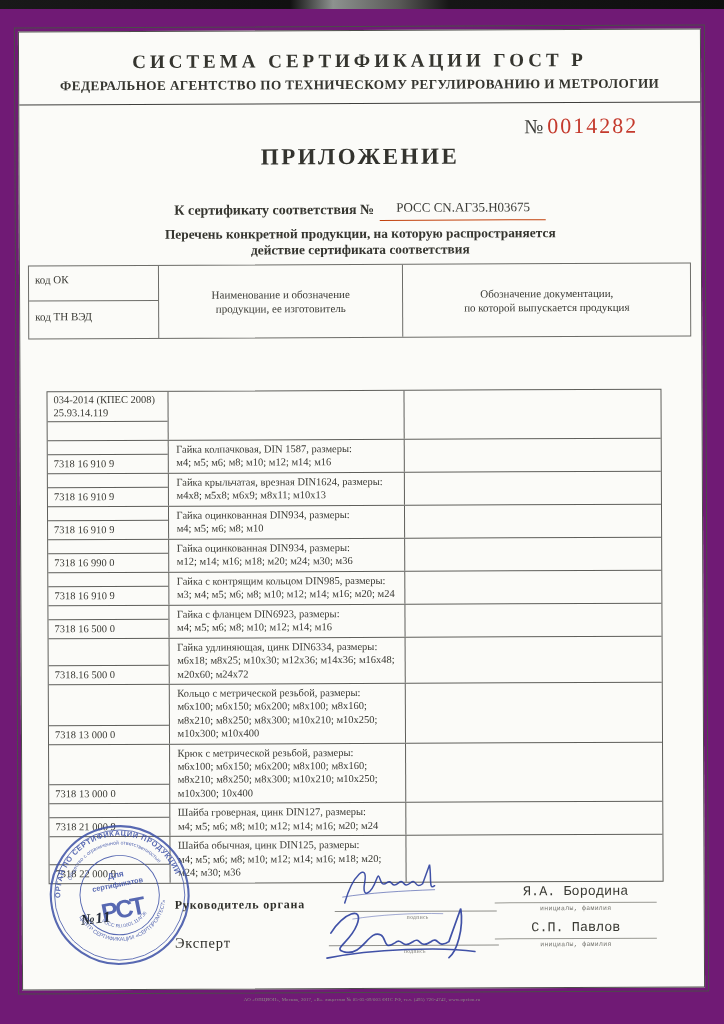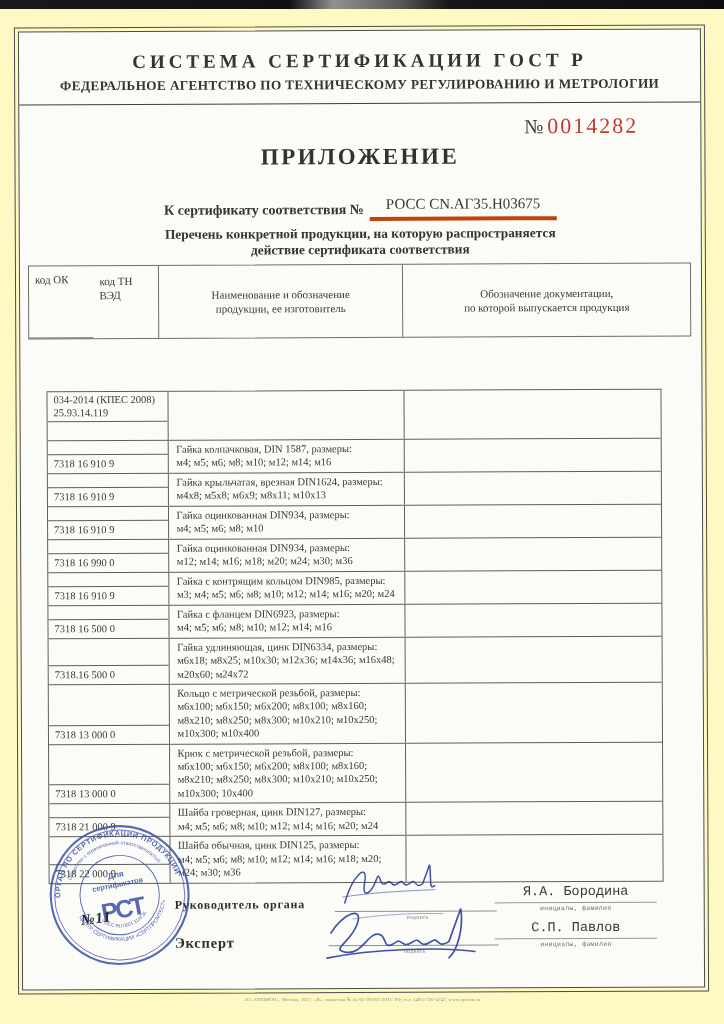--- a/index.html
+++ b/index.html
@@ -1,56 +1,56 @@
 <!DOCTYPE html>
 <html><head>
 <meta charset="utf-8">
 <style>
   html,body{margin:0;padding:0;}
   body{width:724px;height:1024px;background:#e9e9e6;font-family:"Liberation Serif","DejaVu Serif",serif;color:#2b2b28;}
-  .scan{position:relative;width:724px;height:1024px;background:#fef9c3;overflow:hidden;}
+  .scan{position:relative;width:724px;height:1024px;background:#701a75;overflow:hidden;}
   .topbar{position:absolute;left:0;top:0;width:724px;height:9px;
     background:linear-gradient(90deg,#191919 0%,#101010 40%,#8d928f 46%,#5a5a58 55%,#161616 62%,#0e0e0e 100%);}
   .frame{position:absolute;left:20px;top:30px;width:681px;height:957px;border:1.2px solid #4c4c4a;
     outline:1px solid #4c4c4a;outline-offset:3px;background:#fbfbf8;transform:rotate(-0.25deg);}
   
   .title-block{padding:18px 6px 9px 6px;border-bottom:1.6px solid #3f3f3d;text-align:center;}
   .title1{font-size:19px;font-weight:bold;letter-spacing:4px;line-height:24px;color:#35352f;}
   .title2{font-size:13.2px;font-weight:bold;letter-spacing:0.4px;line-height:19px;margin-top:2px;color:#35352f;}
   .serial{margin-top:10px;text-align:right;padding-right:62px;white-space:nowrap;}
   .serial .no{font-size:20px;color:#3c3c38;}
   .serial .digits{font-family:Liberation Serif, serif;font-size:22px;color:#c43a2d;letter-spacing:2px;}
   .doc-title{margin-top:4px;text-align:center;font-size:23px;font-weight:bold;letter-spacing:2.5px;color:#33332e;}
   .cert-line{margin-top:8px;display:flex;justify-content:center;align-items:flex-end;gap:6px;}
   .cert-label{font-size:14px;font-weight:bold;color:#35352f;margin-top:24px;}
-  .cert-num{font-size:15px;color:#3a3a35;border-bottom:4px solid #c2410c;padding:0 16px 4px 16px;transform:translateY(3px);}
+  .cert-num{font-size:13px;color:#3a3a35;border-bottom:1px solid #c2410c;padding:0 16px 4px 16px;transform:translateY(3px);}
   .subtitle{margin-top:8px;text-align:center;font-size:13.4px;font-weight:bold;line-height:16px;color:#35352f;white-space:pre-line;}
   
   .htable{margin:6px 10px 0 8px;border:1.2px solid #6d6d69;display:grid;grid-template-columns:19.5% 37% auto;}
   .hcell{border-left:1px solid #6d6d69;font-size:11px;line-height:14px;color:#3a3a34;}
-  .hcell:first-child{border-left:none;display:flex;flex-direction:row;}
+  .hcell:first-child{border-left:none;display:flex;flex-direction:column;}
   .hc-top{flex:1;padding:6px 6px 2px 6px;border-bottom:1px solid #6d6d69;}
   .hc-bot{flex:1;padding:8px 6px 4px 6px;}
   .hc-center{display:flex;align-items:center;justify-content:center;text-align:center;padding:6px 10px;white-space:pre-line;min-height:60px;}
   
   .dtable{margin:52px 40px 0 26px;border:1.2px solid #5f5f5b;}
   .drow{display:grid;grid-template-columns:19.5% 38.5% auto;border-top:1px solid #5f5f5b;}
   .drow:first-child{border-top:none;}
   .dcell{border-left:1px solid #5f5f5b;font-size:10.5px;line-height:13.4px;color:#3a3a34;}
   .dcell:first-child{border-left:none;display:flex;flex-direction:column;justify-content:center;}
   .okc{flex:1 1 auto;min-height:11px;border-bottom:1px solid #5f5f5b;padding:1px 5px 1px 6px;white-space:pre-line;}
   .tnc{flex:0 0 auto;min-height:14px;padding:2px 5px 2px 6px;}
   .mid{padding:2px 8px 3px 8px;}
   .right{min-width:10px;}
   
   .stamp{position:absolute;left:24px;top:790px;opacity:0.85;}
   .hand-note{position:absolute;left:58px;top:878px;font-size:15px;font-weight:bold;font-style:italic;
     color:#242b38;transform:rotate(-7deg);letter-spacing:1px;}
   .role1{position:absolute;left:152px;top:866px;font-size:12px;font-weight:bold;letter-spacing:0.8px;color:#2f2f2a;}
-  .role2{position:absolute;left:152px;top:903px;font-size:14.5px;font-weight:bold;letter-spacing:0.8px;color:#2f2f2a;}
+  .role2{position:absolute;left:152px;top:903px;font-size:14.5px;font-weight:normal;letter-spacing:0.8px;color:#2f2f2a;}
   .sigline{position:absolute;border-bottom:1px solid #8f8f8a;}
   .sigline.l1{left:312px;top:862px;width:162px;height:18px;}
   .sigline.l2{left:306px;top:896px;width:170px;height:18px;}
   .sigcap{position:absolute;font-size:5.5px;color:#6f6f6a;letter-spacing:0.4px;}
   .sigcap.c1{left:355px;top:883px;width:80px;text-align:center;}
   .sigcap.c2{left:352px;top:917px;width:80px;text-align:center;}
   .sigs{position:absolute;left:300px;top:826px;}
   .names{position:absolute;left:472px;top:854px;width:162px;text-align:center;font-family:Liberation Mono, monospace;}
   .name{font-size:13.5px;color:#3a3a34;padding-bottom:3px;border-bottom:1px solid #9a9a94;}
   .namecap{font-size:6.5px;color:#74746e;padding-top:2px;letter-spacing:0.3px;}

